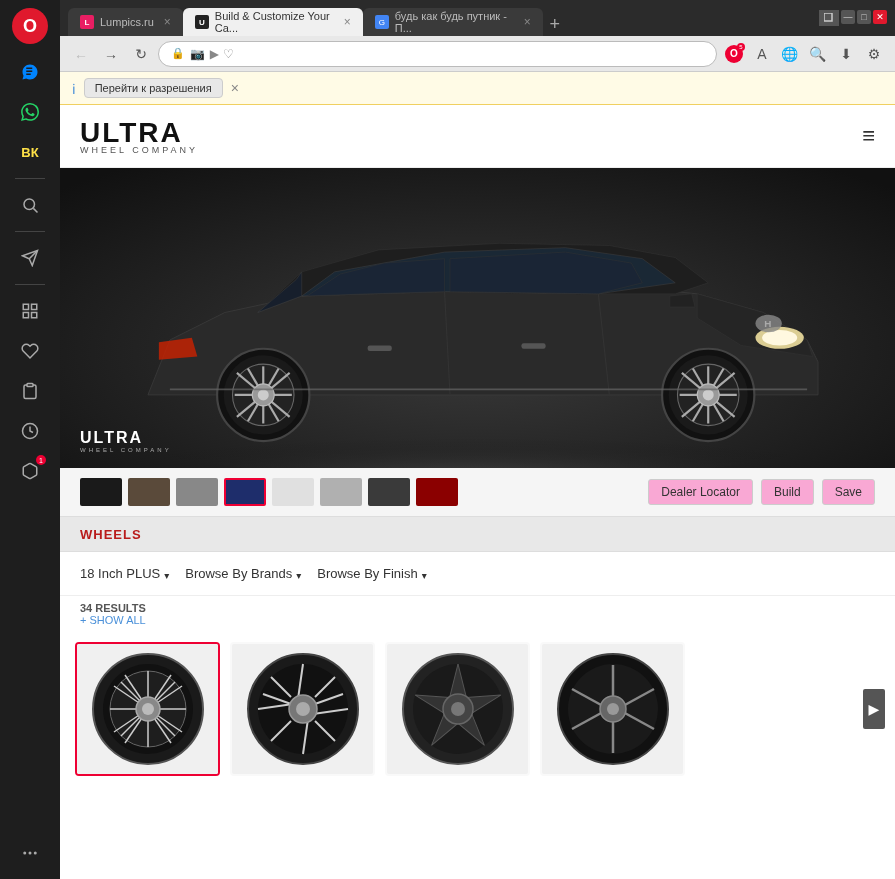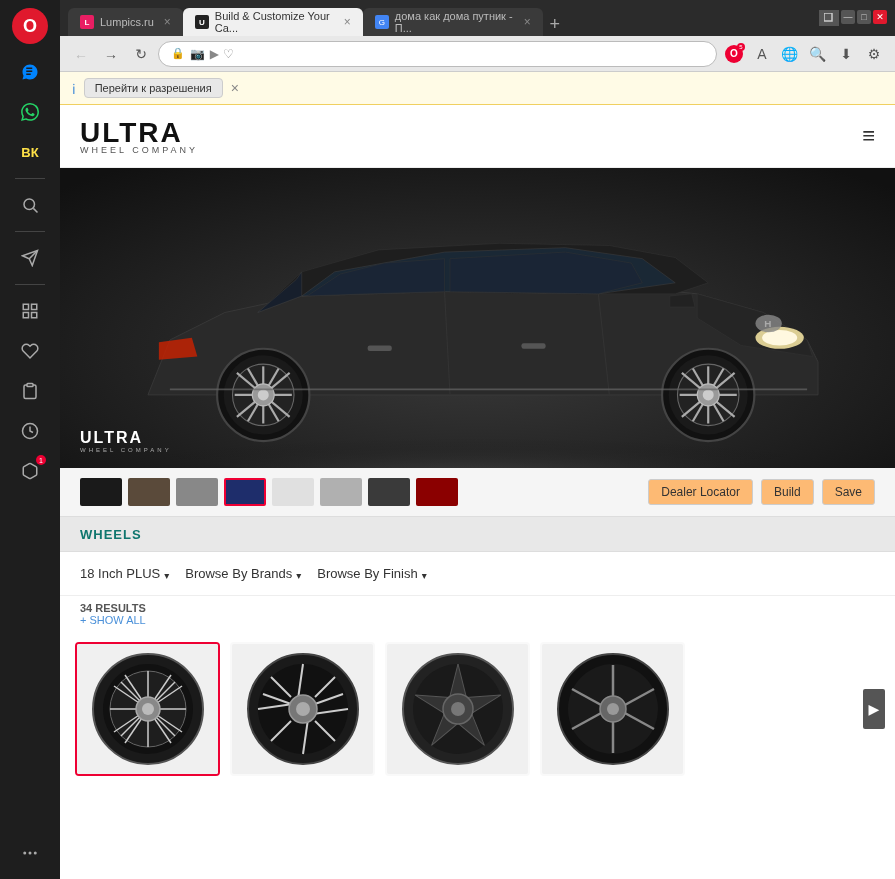--- a/index.html
+++ b/index.html
@@ -205,21 +205,21 @@
       border-radius: 2px;
       cursor: pointer;
       border: 2px solid transparent;
     }
     .swatch.selected { border: 2px solid #e03; }
     .swatch-actions {
       display: flex;
       gap: 8px;
     }
     .action-btn {
-      background: #fdba74;
+      background: #f9a8d4;
       border: 1px solid #ccc;
       border-radius: 3px;
       padding: 5px 12px;
       font-size: 12px;
       cursor: pointer;
       color: #333;
     }
 
     
     .wheels-section {
@@ -227,21 +227,21 @@
       background: white;
     }
     .wheels-header {
       background: #e8e8e8;
       padding: 8px 20px;
       border-bottom: 1px solid #ddd;
     }
     .wheels-title {
       font-size: 13px;
       font-weight: bold;
-      color: #0f766e;
+      color: #b91c1c;
       letter-spacing: 1px;
     }
     .wheels-filters {
       display: flex;
       align-items: center;
       padding: 10px 20px;
       gap: 16px;
       border-bottom: 1px solid #eee;
       background: white;
     }
@@ -389,21 +389,21 @@
         <span>Lumpics.ru</span>
         <span class="tab-close">×</span>
       </div>
       <div class="tab active">
         <div class="tab-favicon ultra" style="background:#222;color:white;font-weight:900;font-size:8px;">U</div>
         <span>Build &amp; Customize Your Ca...</span>
         <span class="tab-close">×</span>
       </div>
       <div class="tab inactive">
         <div class="tab-favicon google" style="background:#4285f4;color:white;font-size:8px;">G</div>
-        <span>дома как дома путник - П...</span>
+        <span>будь как будь путник - П...</span>
         <span class="tab-close">×</span>
       </div>
       <div class="tab-new">+</div>
     </div>
     <div class="win-btn-group">
       <div style="width:20px;height:16px;background:#555;display:flex;align-items:center;justify-content:center;cursor:pointer;">
         <svg width="10" height="10" viewBox="0 0 10 10" fill="none" stroke="#ccc" stroke-width="1.5">
             <rect x="0" y="0" width="8" height="8"></rect>
           </svg>
       </div>

